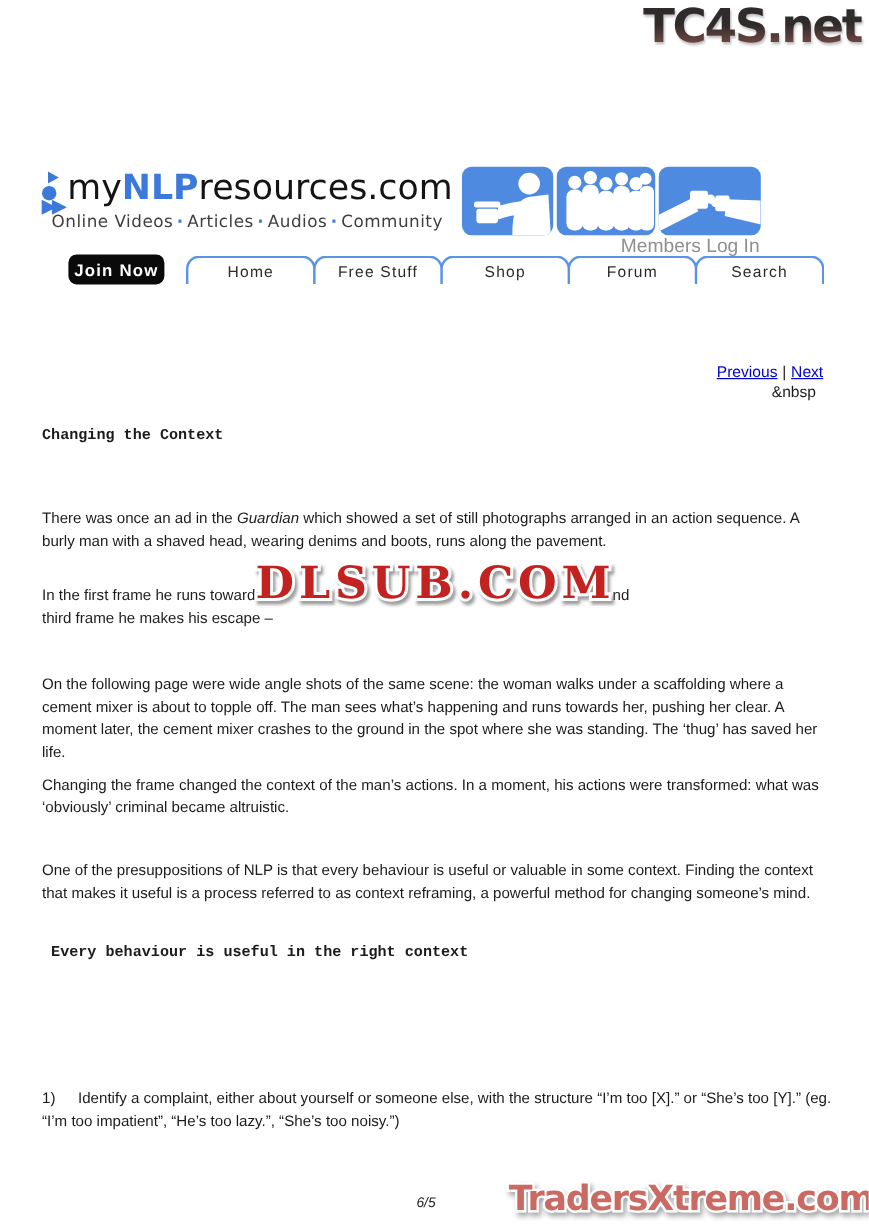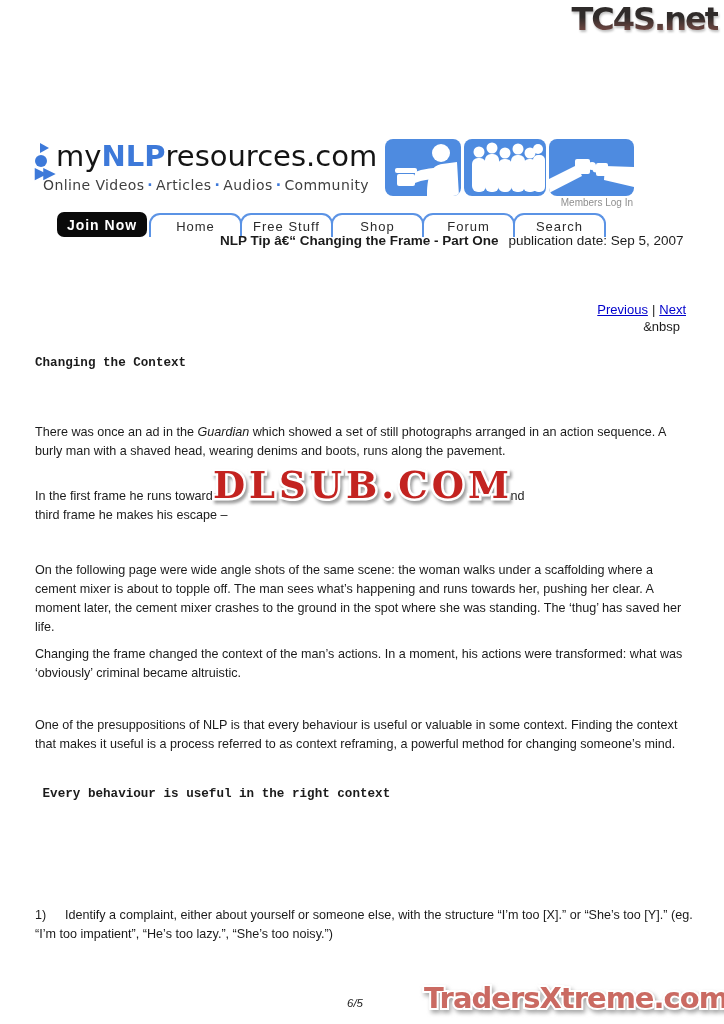--- a/index.html
+++ b/index.html
@@ -7,52 +7,52 @@
   .page {
     position:relative; width:724px; height:1024px; background:#ffffff;
     font-family:"Liberation Sans", sans-serif; color:#1c1c1c; overflow:hidden;
     margin:0 auto;
   }
 
   
   .tc4s {
     position:absolute; top:0px; right:6px;
     font-family:"DejaVu Sans", sans-serif; font-weight:bold;
-    font-size:32px; letter-spacing:-2px;
+    font-size:39px; letter-spacing:-2px;
     background:linear-gradient(#2f2b2a 45%, #6b4540 78%, #9c6e64 100%);
     -webkit-background-clip:text; background-clip:text; color:transparent;
     filter:drop-shadow(1px 2px 1px rgba(0,0,0,0.25));
   }
 
   
   .logo-row { position:absolute; top:138px; left:35px; display:flex; align-items:flex-start; }
   .logo-icon { display:flex; flex-direction:column; align-items:flex-start; margin-right:4px; padding-top:5px; }
   .logo-play { width:0; height:0; border-left:9px solid #3d79d9; border-top:5px solid transparent; border-bottom:5px solid transparent; margin-left:5px; }
   .logo-dot { width:12px; height:12px; border-radius:50%; background:#3d79d9; margin-top:2px; }
   .logo-ff { color:#3d79d9; font-size:15px; font-weight:bold; line-height:12px; letter-spacing:-3px; }
   .logo-text { font-family:"DejaVu Sans", sans-serif; font-size:29px; letter-spacing:0px; color:#141414; line-height:36px; }
   .logo-text .nlp { color:#3d79d9; font-weight:bold; }
   .tagline { position:absolute; top:177px; left:43px; font-family:"DejaVu Sans", sans-serif; font-size:14px; color:#3f3f3f; letter-spacing:0.4px; }
   .tagline .dot { color:#3d79d9; font-weight:bold; padding:0 3px; }
 
   
   .tiles { position:absolute; top:139px; left:385px; display:flex; gap:3px; }
   .tile { background:#4e8be0; border-radius:8px; height:57px; overflow:hidden; }
   .tile svg { display:block; }
-  .members-login { position:absolute; top:197px; right:91px; font-size:10px; color:#8f8f8f; }
+  .members-login { position:absolute; top:197px; right:91px; font-size:16px; color:#8f8f8f; }
 
   
   .navbar { position:absolute; top:212px; left:57px; display:flex; align-items:flex-end; }
   .join-btn {
-    width:90px; height:25px; background:#0a0a0a; color:#ffffff; border-radius:7px;
+    width:80px; height:25px; background:#0a0a0a; color:#ffffff; border-radius:7px;
     font-size:14px; font-weight:bold; letter-spacing:1px;
-    display:flex; align-items:center; justify-content:center; margin-right:4px; cursor:pointer;
+    display:flex; align-items:center; justify-content:center; margin-right:20px; cursor:pointer;
   }
   .tab {
-    width:93px; height:24px; background:#ffffff;
+    width:108px; height:24px; background:#ffffff;
     border:2px solid #5b93e5; border-bottom:none; border-radius:11px 11px 0 0;
     font-size:13px; color:#2b2b2b; letter-spacing:1px;
     display:flex; align-items:center; justify-content:center; margin-left:-2px; cursor:pointer;
   }
 
   
   .title-line { position:absolute; top:233px; left:220px; font-size:13.5px; white-space:nowrap; }
   .title-line .t { font-weight:bold; }
   .title-line .pub { font-weight:normal; margin-left:10px; }
 
@@ -154,23 +154,20 @@
 
   <div class="navbar">
     <div class="join-btn">Join Now</div>
     <div class="tab">Home</div>
     <div class="tab">Free Stuff</div>
     <div class="tab">Shop</div>
     <div class="tab">Forum</div>
     <div class="tab">Search</div>
   </div>
 
-  <div class="title-line">
-    <span class="t">NLP Tip â€“ Changing the Frame - Part One</span><span class="pub">publication date: Sep 5, 2007</span>
-  </div>
 
   <div class="prevnext">
     <a>Previous</a><span class="sep">|</span><a>Next</a>
   </div>
   <div class="nbsp-text">&amp;nbsp</div>
 
   <div class="heading" style="top:354px">Changing the Context</div>
 
   <div class="para" style="top:423px"><span>There was once an ad in the </span><i>Guardian</i><span> which showed a set of still photographs arranged in an action sequence. A burly man with a shaved head, wearing denims and boots, runs along the pavement.</span></div>
 

